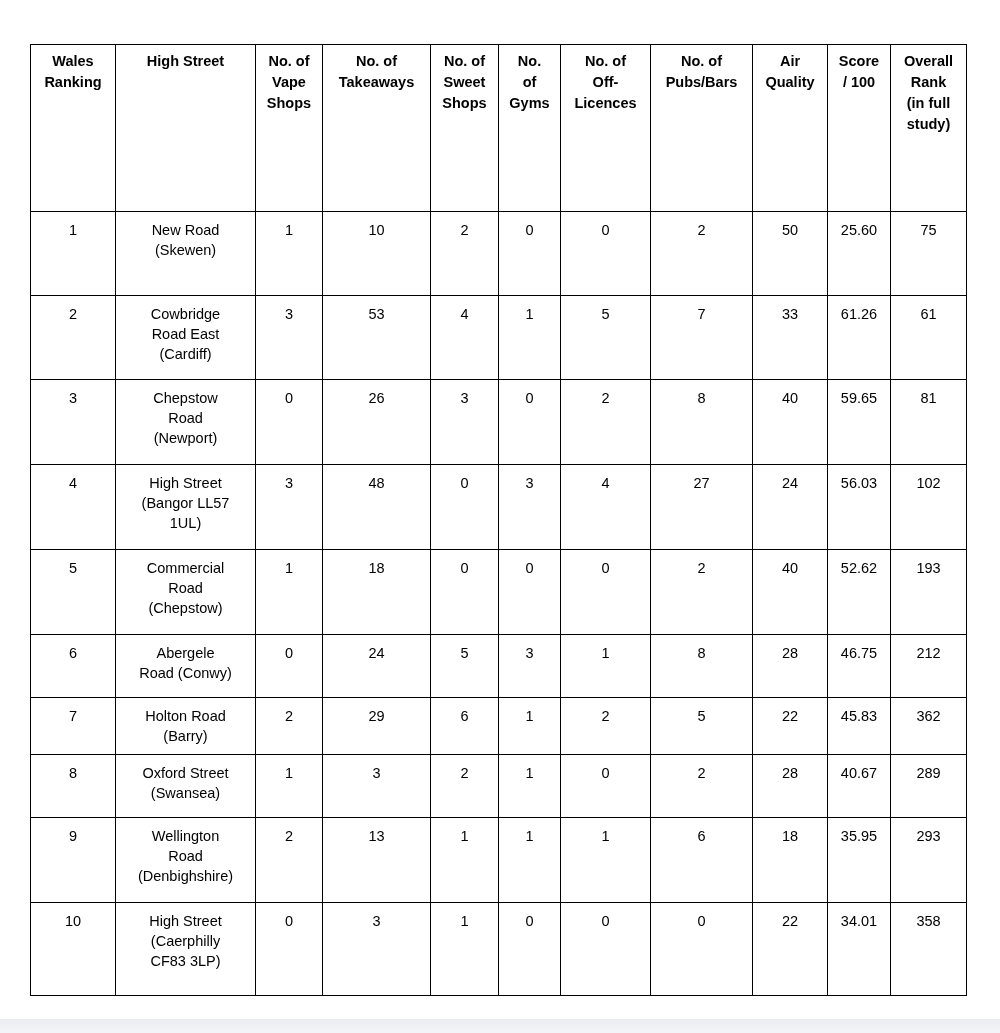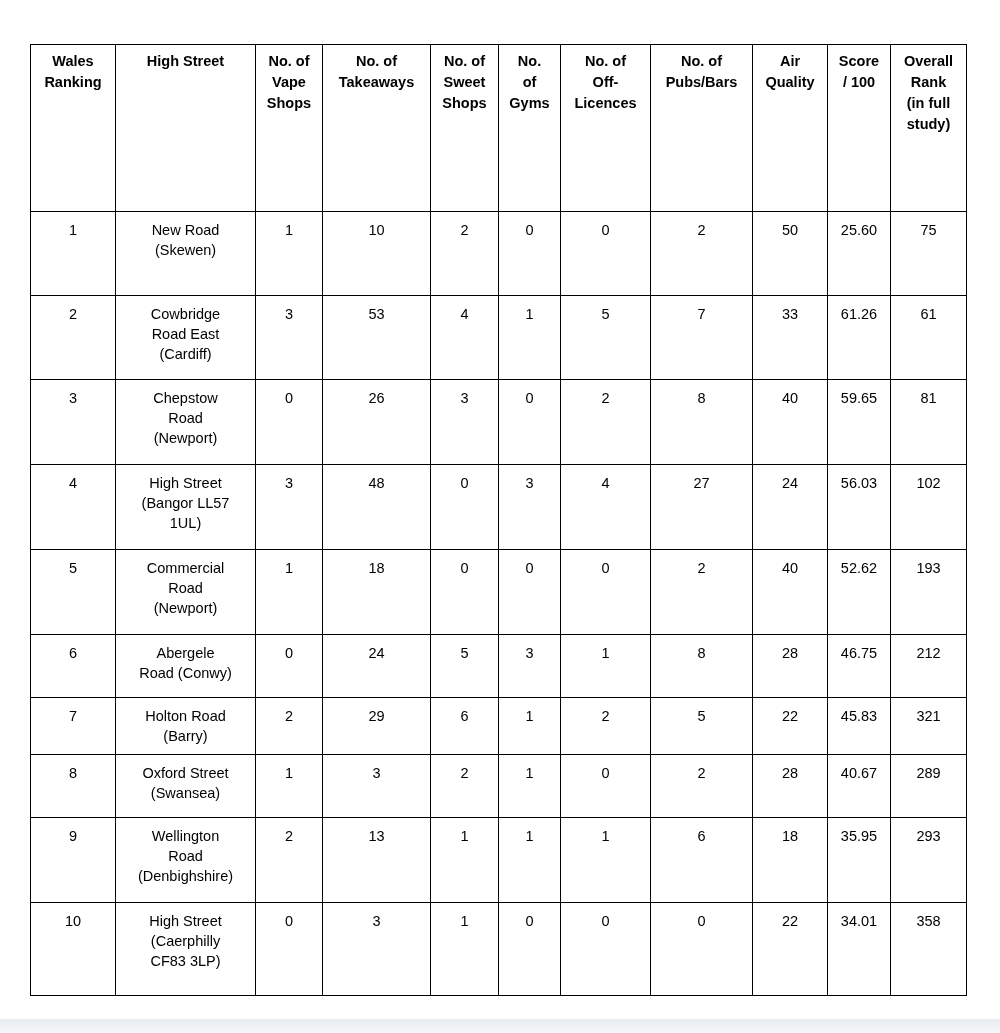--- a/index.html
+++ b/index.html
@@ -180,21 +180,21 @@
           <td>4</td>
           <td>27</td>
           <td>24</td>
           <td>56.03</td>
           <td>102</td>
       </tr>
       <tr>
         <td>5</td>
           <td>Commercial
 Road
-(Newport)</td>
+(Chepstow)</td>
           <td>1</td>
           <td>18</td>
           <td>0</td>
           <td>0</td>
           <td>0</td>
           <td>2</td>
           <td>40</td>
           <td>52.62</td>
           <td>193</td>
       </tr>
@@ -217,21 +217,21 @@
           <td>Holton Road
 (Barry)</td>
           <td>2</td>
           <td>29</td>
           <td>6</td>
           <td>1</td>
           <td>2</td>
           <td>5</td>
           <td>22</td>
           <td>45.83</td>
-          <td>321</td>
+          <td>362</td>
       </tr>
       <tr>
         <td>8</td>
           <td>Oxford Street
 (Swansea)</td>
           <td>1</td>
           <td>3</td>
           <td>2</td>
           <td>1</td>
           <td>0</td>

